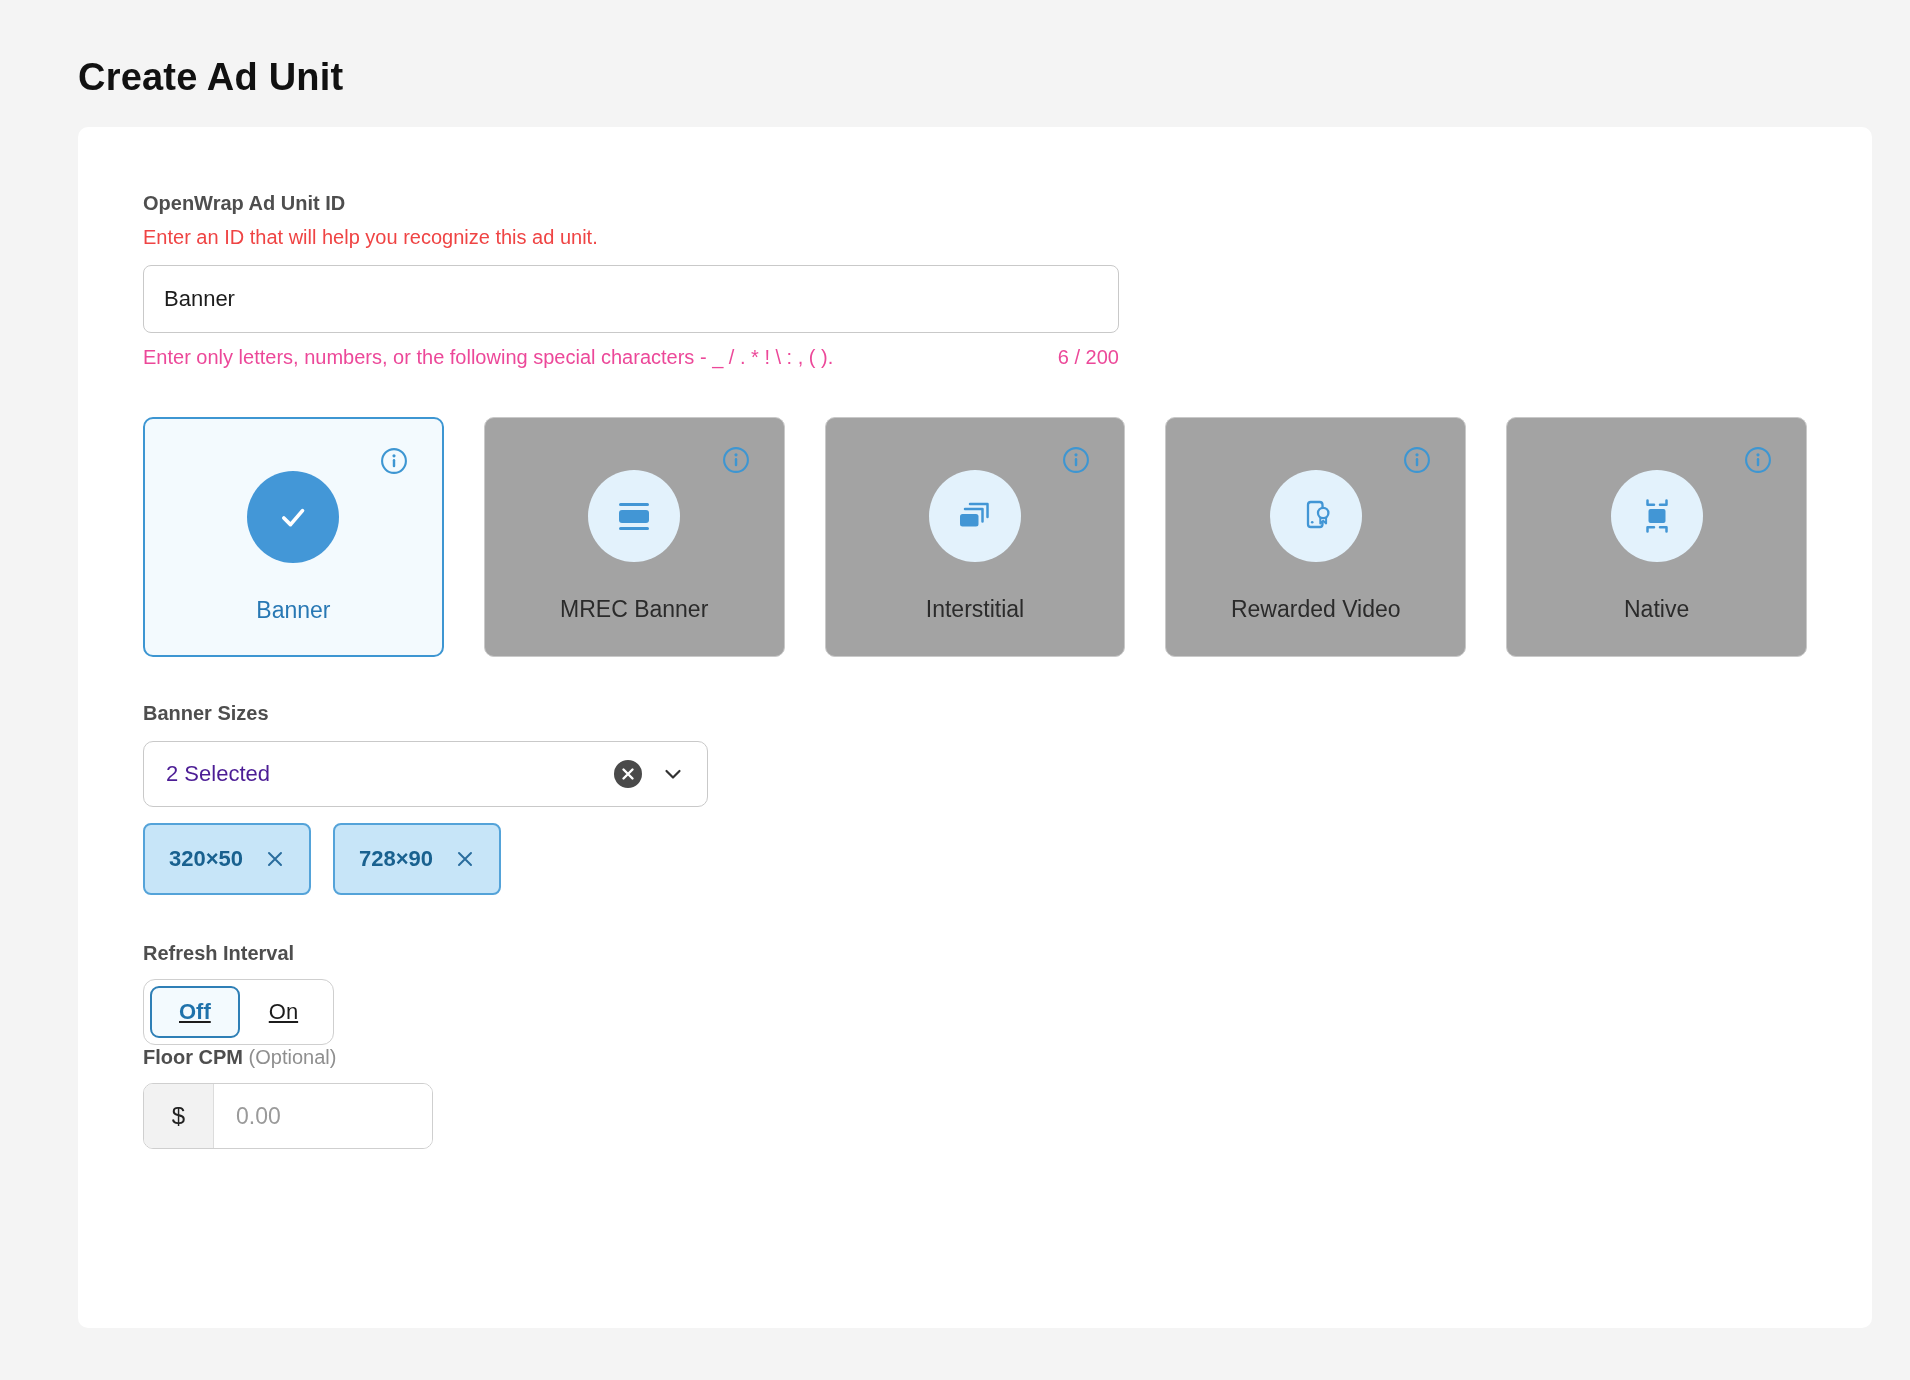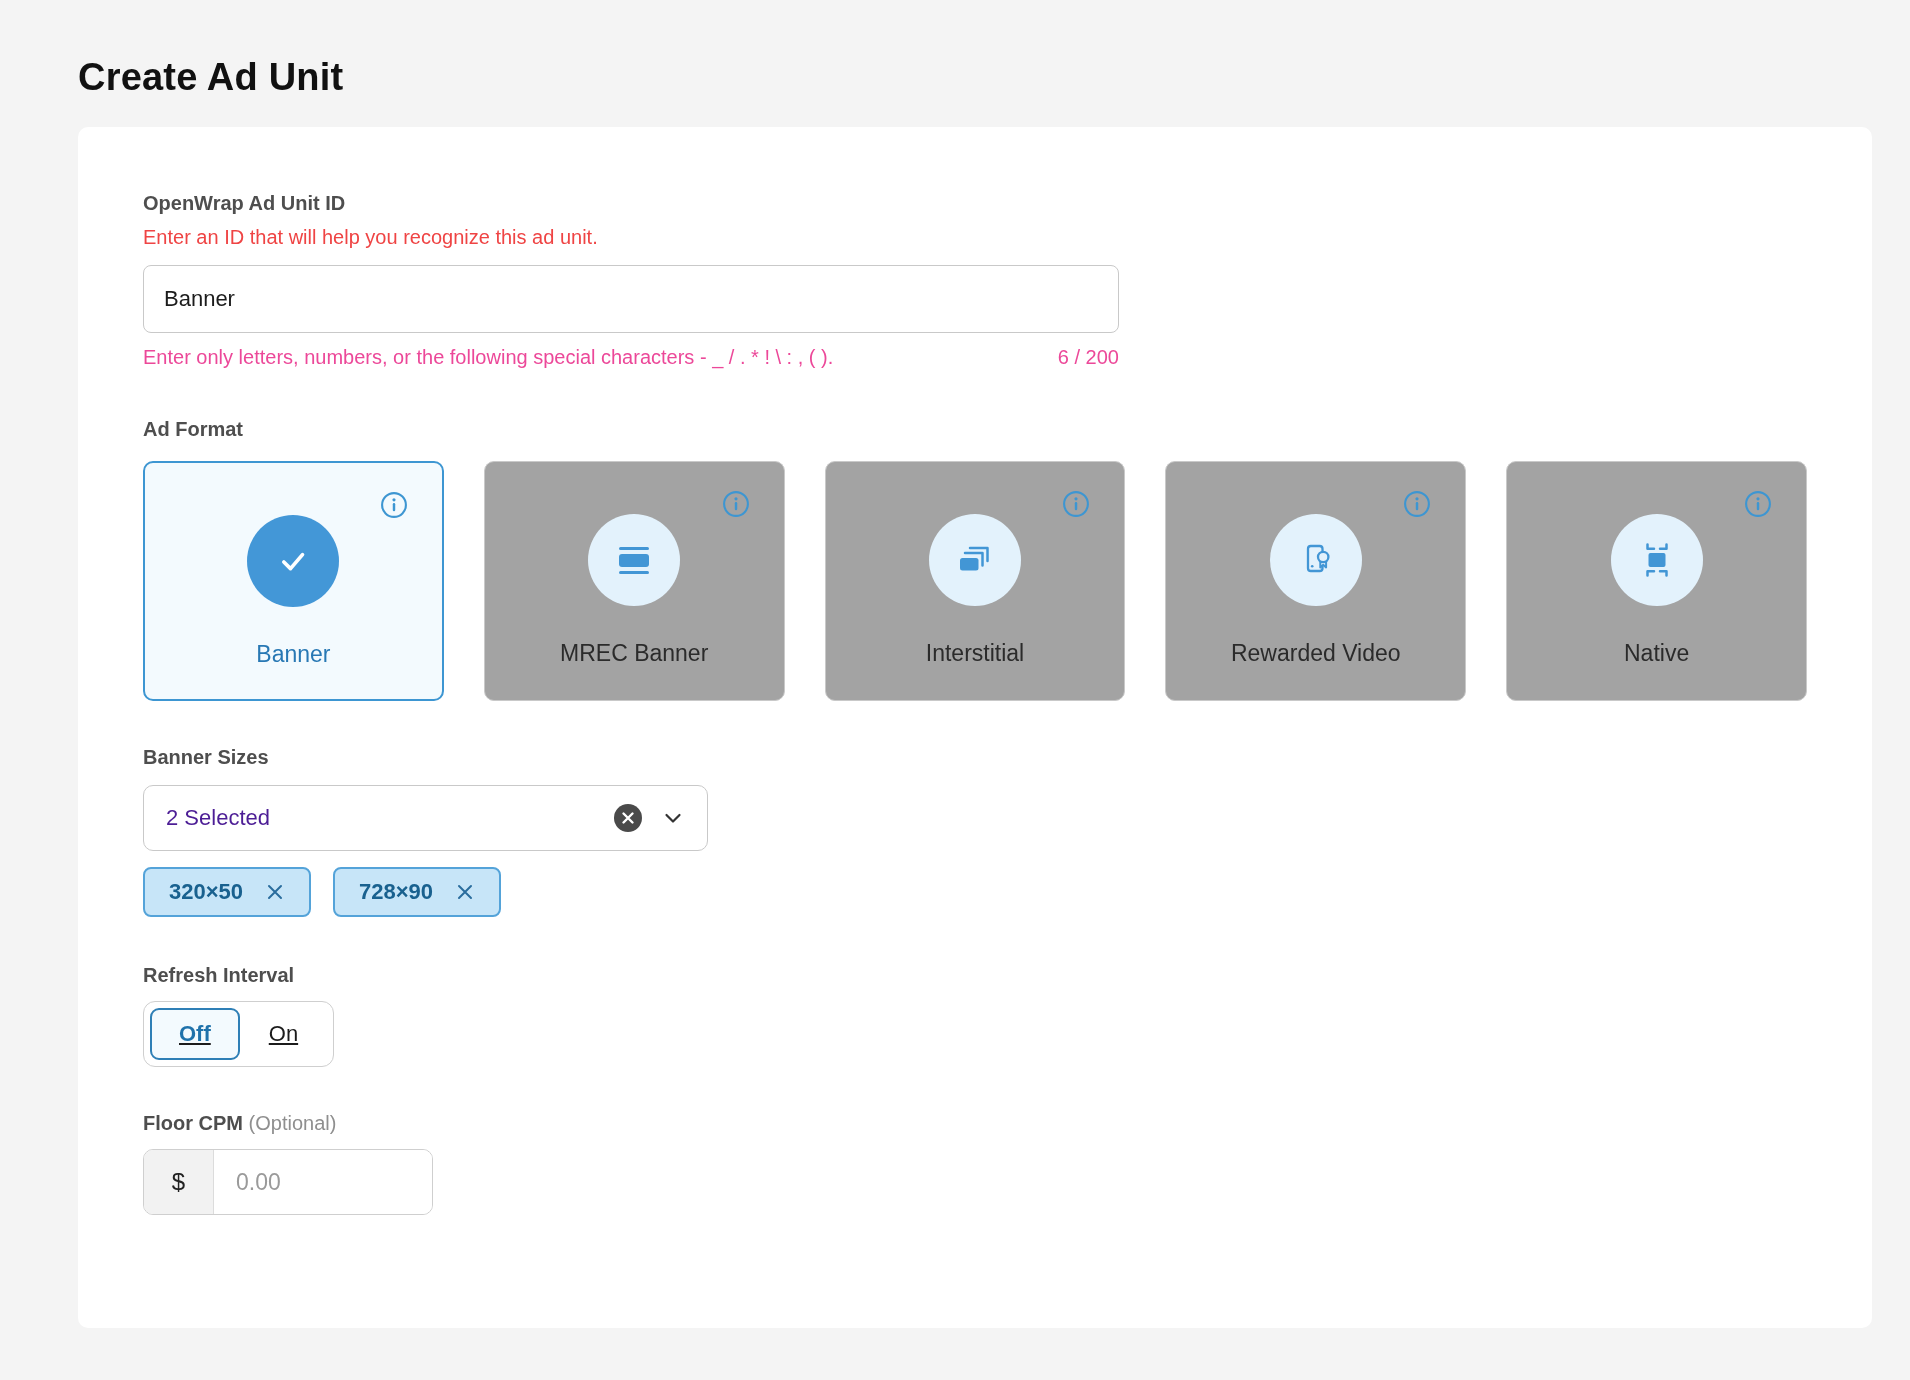--- a/index.html
+++ b/index.html
@@ -131,21 +131,21 @@
     align-items: center;
     padding: 0 22px;
     cursor: pointer;
   }
   .multiselect-value { font-size: 22px; color: #4c1d95; flex: 1; }
   .clear-btn { width: 30px; height: 30px; display: flex; cursor: pointer; }
   .chevron { margin-left: 18px; display: flex; }
 
   .chip-row { display: flex; gap: 22px; margin-top: 16px; }
   .chip {
-    height: 50px;
+    height: 72px;
     background: #c7e5f8;
     border: 2px solid #54a3d9;
     border-radius: 8px;
     display: flex;
     align-items: center;
     padding: 4px 24px;
     gap: 22px;
   }
   .chip-label { font-size: 22px; font-weight: 700; color: #19618f; }
   .chip-remove { display: flex; cursor: pointer; }
@@ -177,21 +177,21 @@
     font-family: "Liberation Sans", sans-serif;
   }
   .segment.active {
     border-color: #2e7fb6;
     background: #f3fafe;
     color: #1f72ab;
     font-weight: 700;
   }
 
   
-  .section-floor { margin-top: 44px; }
+  .section-floor { }
   .currency-group {
     margin-top: 14px;
     width: 290px;
     height: 66px;
     border: 1px solid #cfcfcf;
     border-radius: 10px;
     display: flex;
     overflow: hidden;
     background: #fff;
   }
@@ -230,21 +230,20 @@
       <div class="field-label">OpenWrap Ad Unit ID</div>
       <div class="help-text">Enter an ID that will help you recognize this ad unit.</div>
       <input class="text-input" type="text" value="Banner" style="">
       <div class="hint-row">
         <span>Enter only letters, numbers, or the following special characters - _ / . * ! \ : , ( ).</span>
         <span>6 / 200</span>
       </div>
     </div>
 
     <div class="section-ad-format">
-      <div class="field-label">Ad Format</div>
       <div class="format-row">
 
         <div class="format-card selected">
           <span class="info-btn">
             <svg viewBox="0 0 24 24" width="28" height="28">
               <circle cx="12" cy="12" r="10.2" fill="none" stroke="#3d96d2" stroke-width="1.8"></circle>
               <circle cx="12" cy="7.6" r="1.35" fill="#3d96d2"></circle>
               <rect x="10.95" y="10.3" width="2.1" height="7" rx="1.05" fill="#3d96d2"></rect>
             </svg>
           </span>

